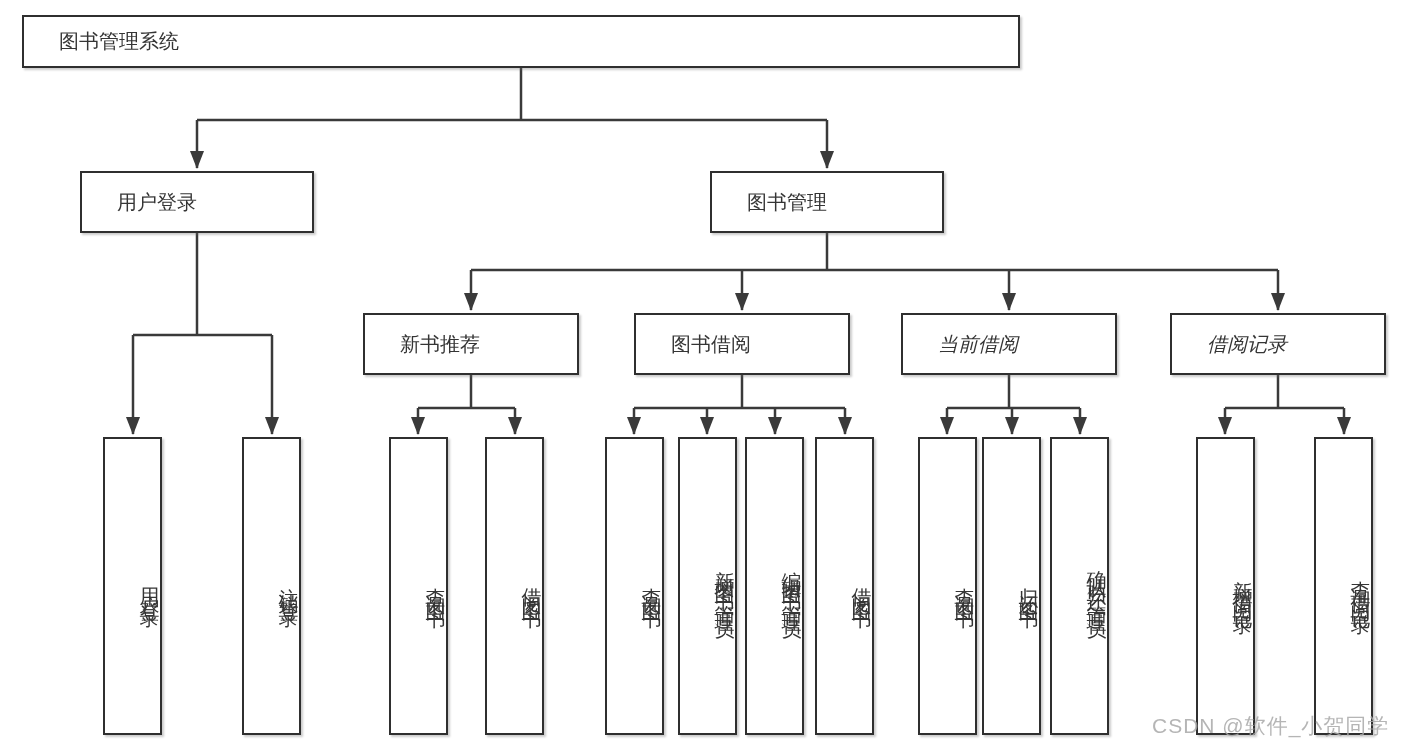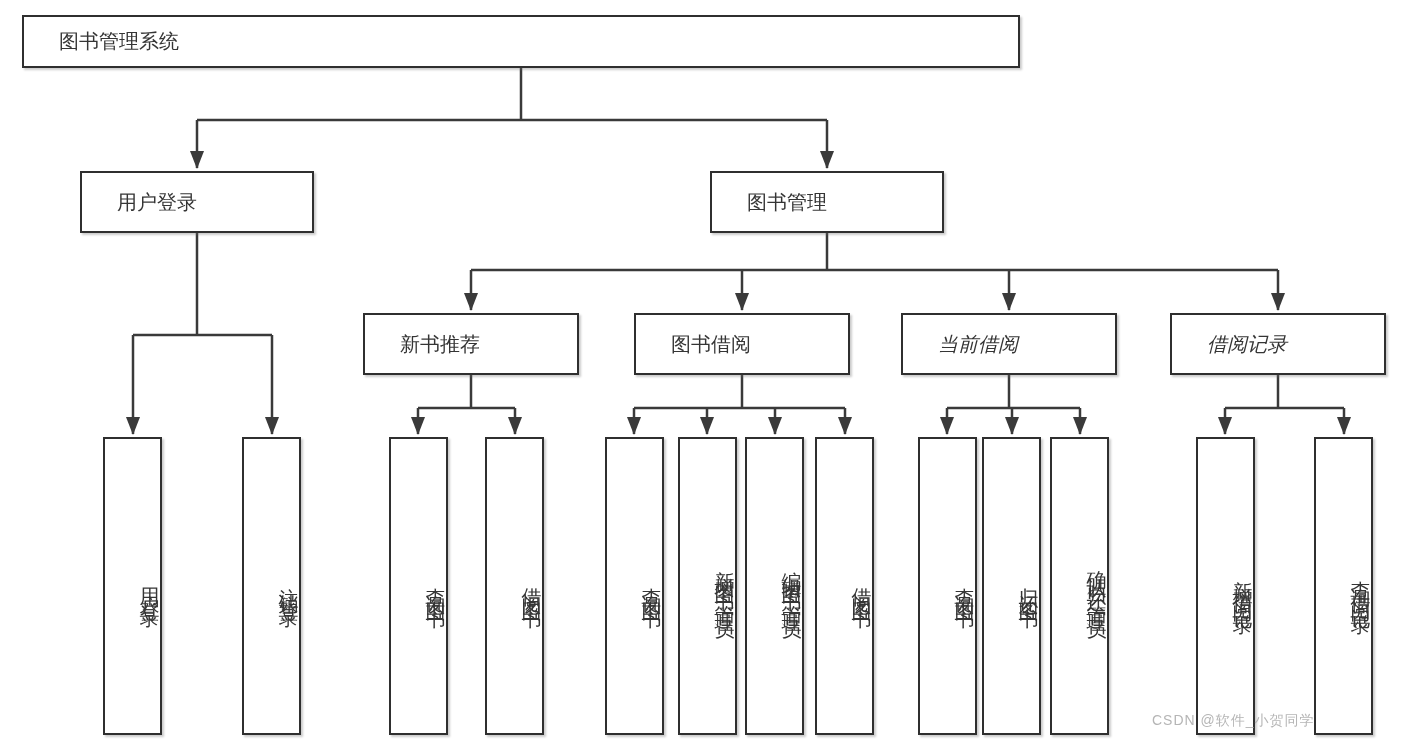--- a/index.html
+++ b/index.html
@@ -66,21 +66,21 @@
   .lf9  { left: 918px; }
   .lf10 { left: 982px; }
   .lf11 { left: 1050px; }
   .lf12 { left: 1196px; }
   .lf13 { left: 1314px; }
   .watermark {
     position: absolute;
     left: 1152px;
     top: 712px;
     z-index: 3;
-    font-size: 14px;
+    font-size: 21px;
     color: rgba(168,168,168,0.85);
     letter-spacing: 1px;
     white-space: nowrap;
   }
 </style>
 </head>
 <body>
 
 <div class="canvas">
 

